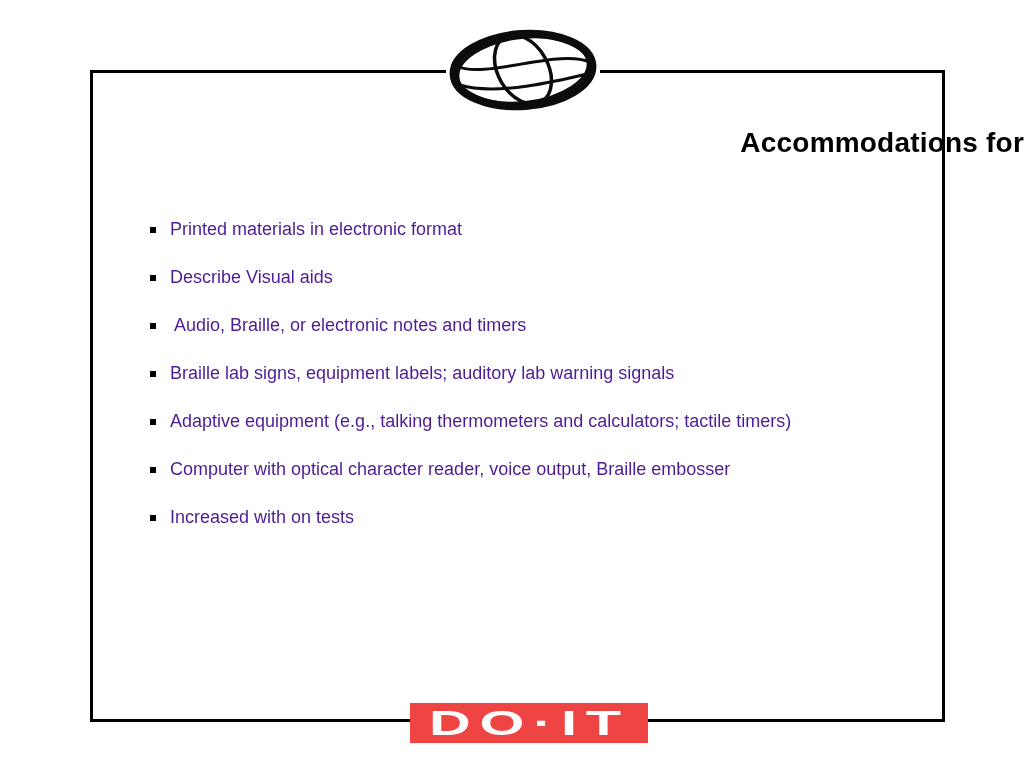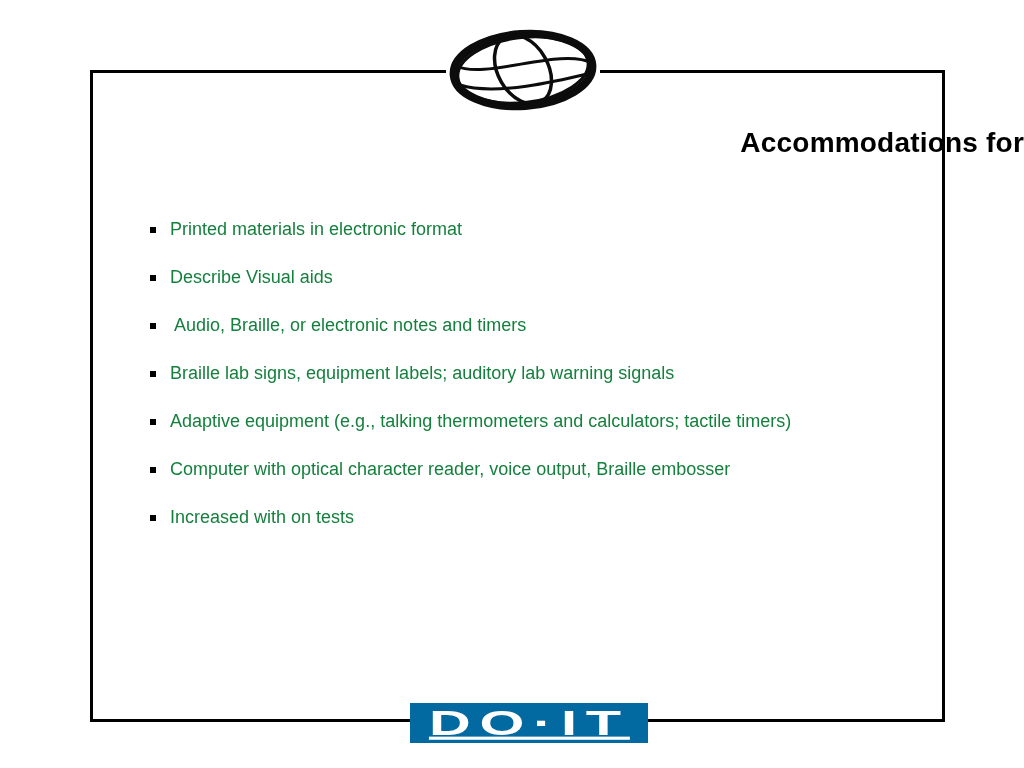--- a/index.html
+++ b/index.html
@@ -50,42 +50,41 @@
     top: 218px; left: 150px;
     list-style: none;
     z-index: 2;
   }
   .bullets li {
     display: flex;
     align-items: center;
     height: 22px;
     margin-bottom: 26px;
     font-size: 18px;
-    color: #15803d;
+    color: #4c1d95;
     white-space: pre;
   }
   .sq {
     width: 6px; height: 6px;
     background: #000000;
     margin-right: 14px;
     margin-top: 1px;
     flex: none;
   }
   .doit {
     position: absolute;
     left: 410px; top: 703px;
     width: 238px; height: 40px;
-    background: #0369a1;
+    background: #ef4444;
     color: #ffffff;
     display: flex;
     align-items: center;
     justify-content: center;
     z-index: 2;
     overflow: hidden;
-    text-decoration: underline;
   }
   .doit span {
     font-size: 33px;
     font-weight: bold;
     letter-spacing: 5px;
     transform: scaleX(1.75) scaleY(1.05);
     transform-origin: center;
     line-height: 1;
     padding-bottom: 2px;
   }

